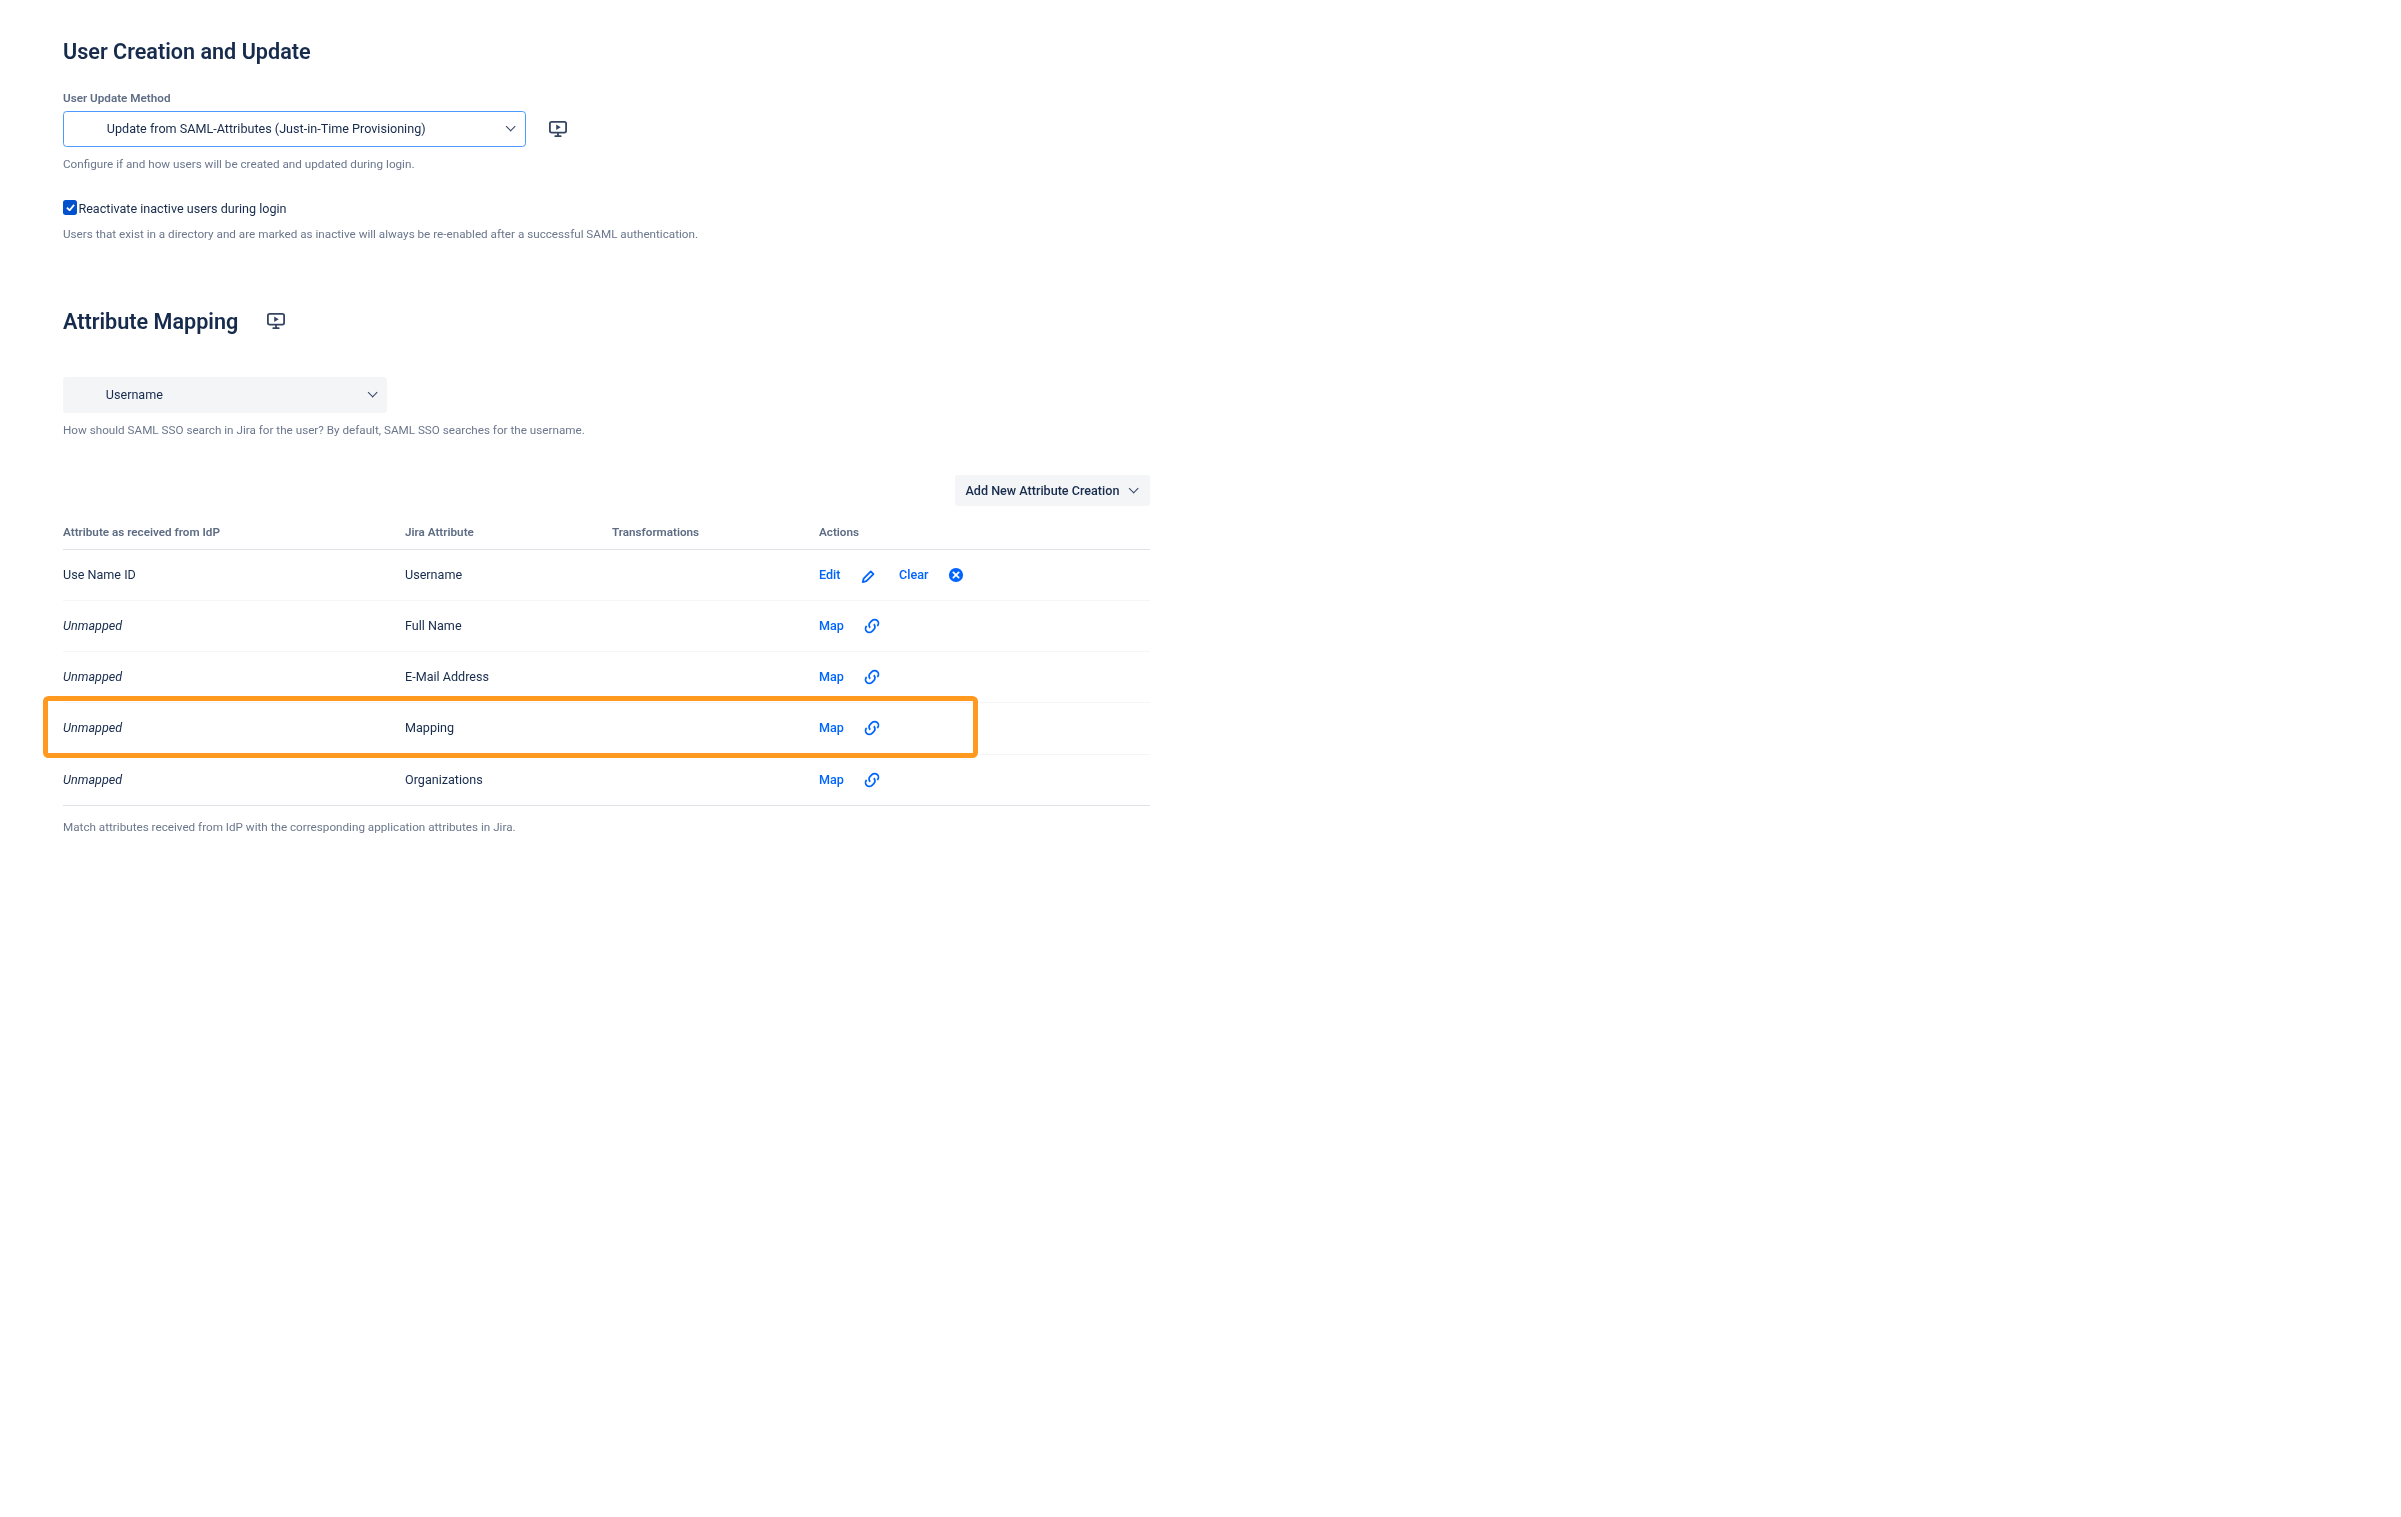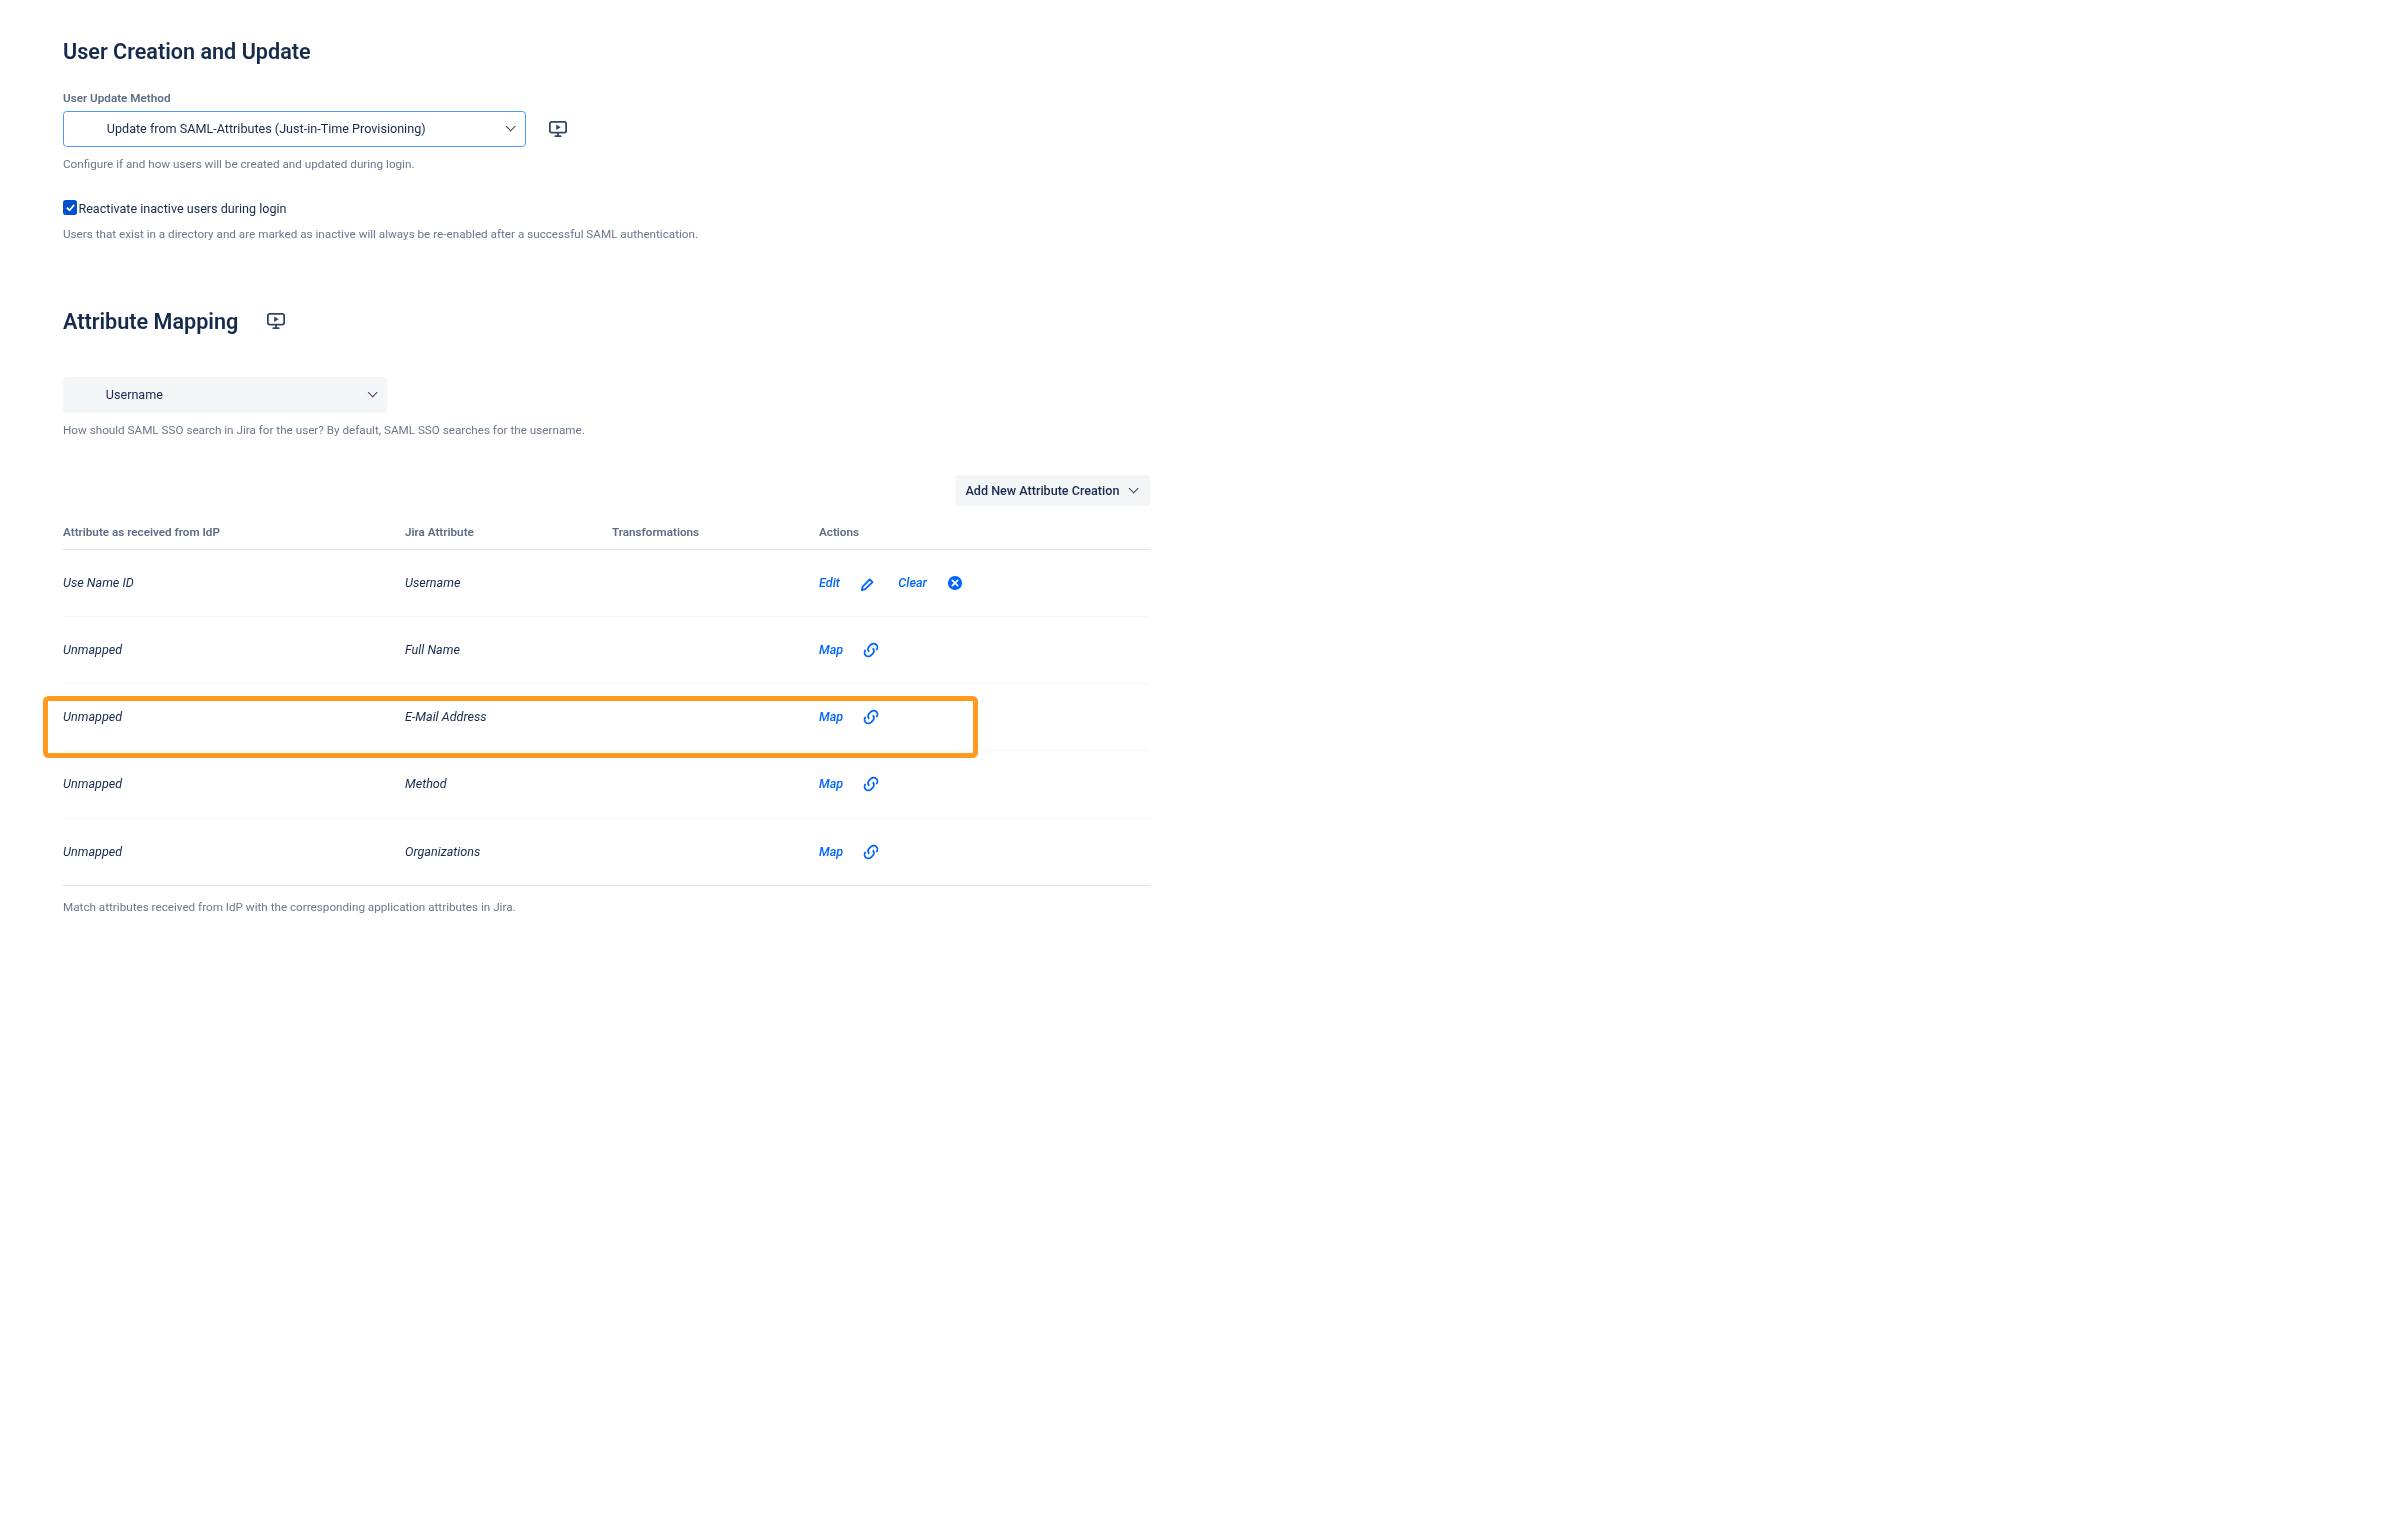--- a/index.html
+++ b/index.html
@@ -150,25 +150,24 @@
   }
   table.mapping th {
     text-align: left;
     font-weight: 600;
     font-size: 11.7px;
     color: var(--text-subtle);
     padding: 9px 0 7.2px 0;
     border-bottom: 1.8px solid var(--border-light);
   }
   table.mapping td {
-    padding: 24px 0;
+    padding: 16px 0;
     font-size: 12.6px;
     color: var(--text-dark);
     vertical-align: middle;
-    font-style: italic;
   }
   table.mapping tr.body-row td {
     border-bottom: 0.9px solid #F4F5F7;
   }
   table.mapping tr.body-row.last td {
     border-bottom: 1.8px solid var(--border-light);
   }
   .italic { font-style: italic; }
 
   .action-link {
@@ -325,21 +324,21 @@
             <td></td>
             <td><span class="action-link">
                 <span>Map</span>
                 <svg width="16" height="16" viewBox="0 0 18 18">
                   <use href="#icon-link"></use>
                 </svg>
               </span></td>
           </tr>
           <tr class="body-row">
             <td class="italic">Unmapped</td>
-            <td>Method</td>
+            <td>Mapping</td>
             <td></td>
             <td><span class="action-link">
                 <span>Map</span>
                 <svg width="16" height="16" viewBox="0 0 18 18">
                   <use href="#icon-link"></use>
                 </svg>
               </span></td>
           </tr>
           <tr class="body-row last" id="hl-row">
             <td class="italic">Unmapped</td>

